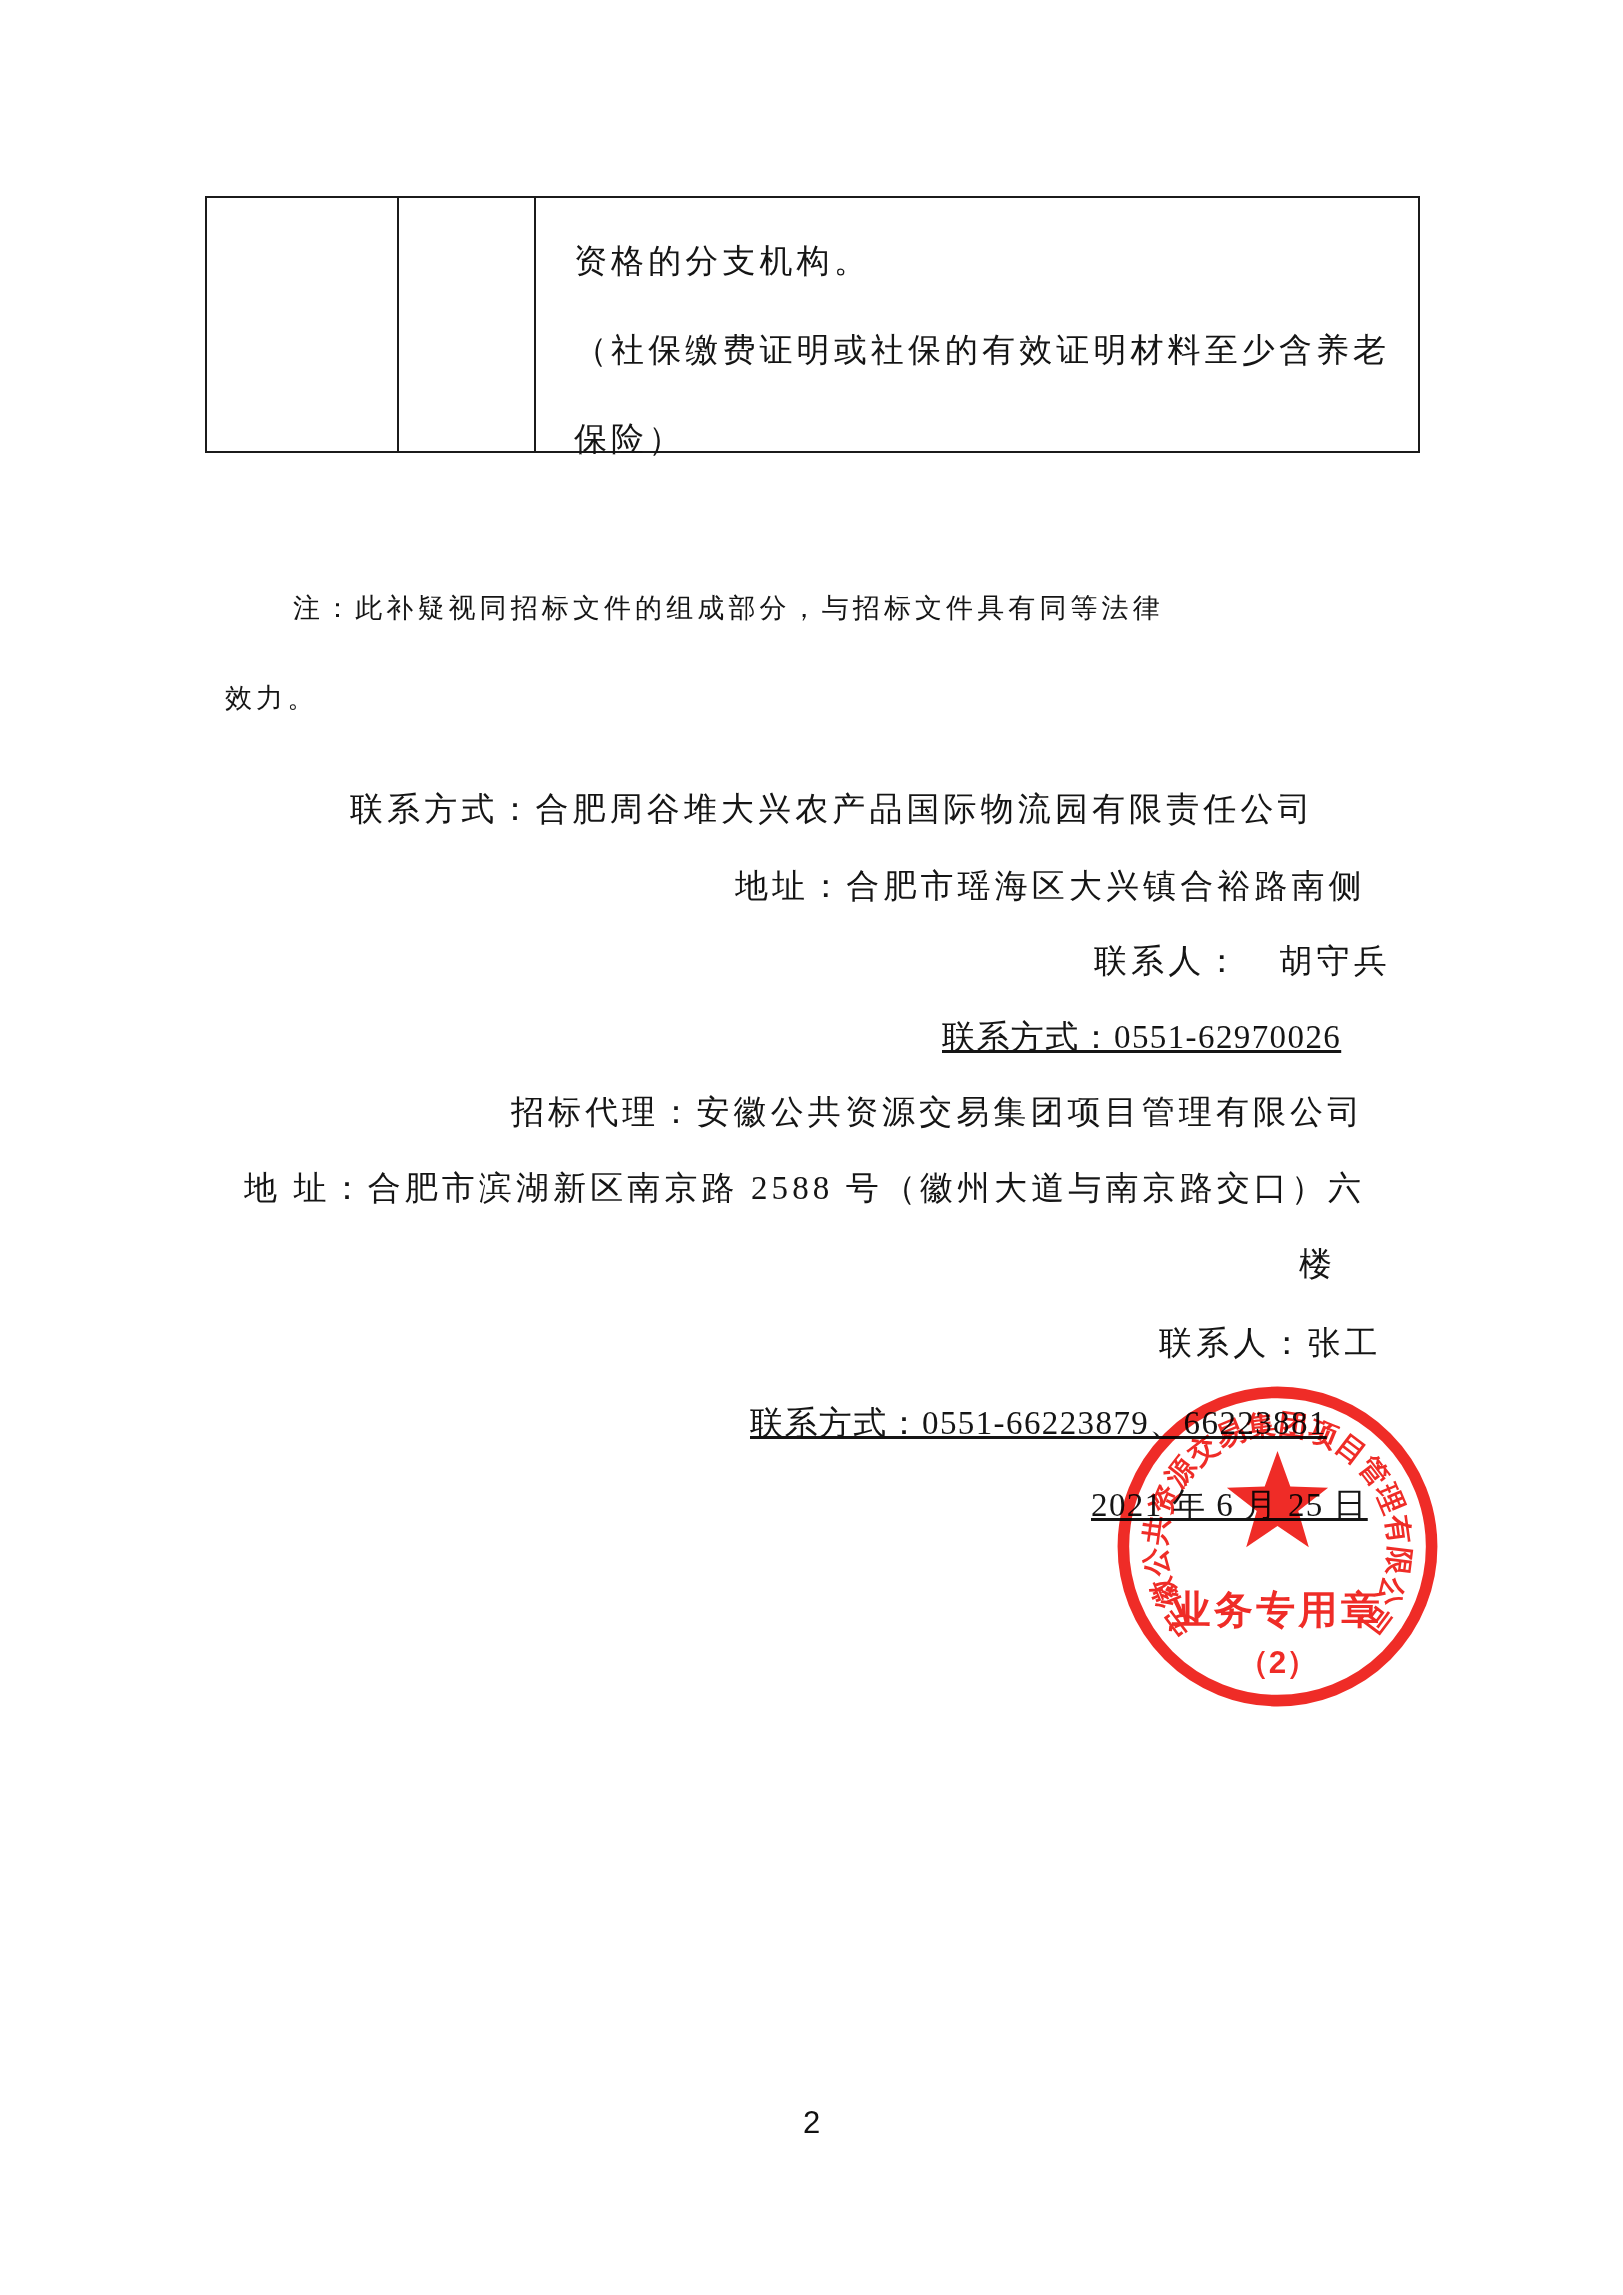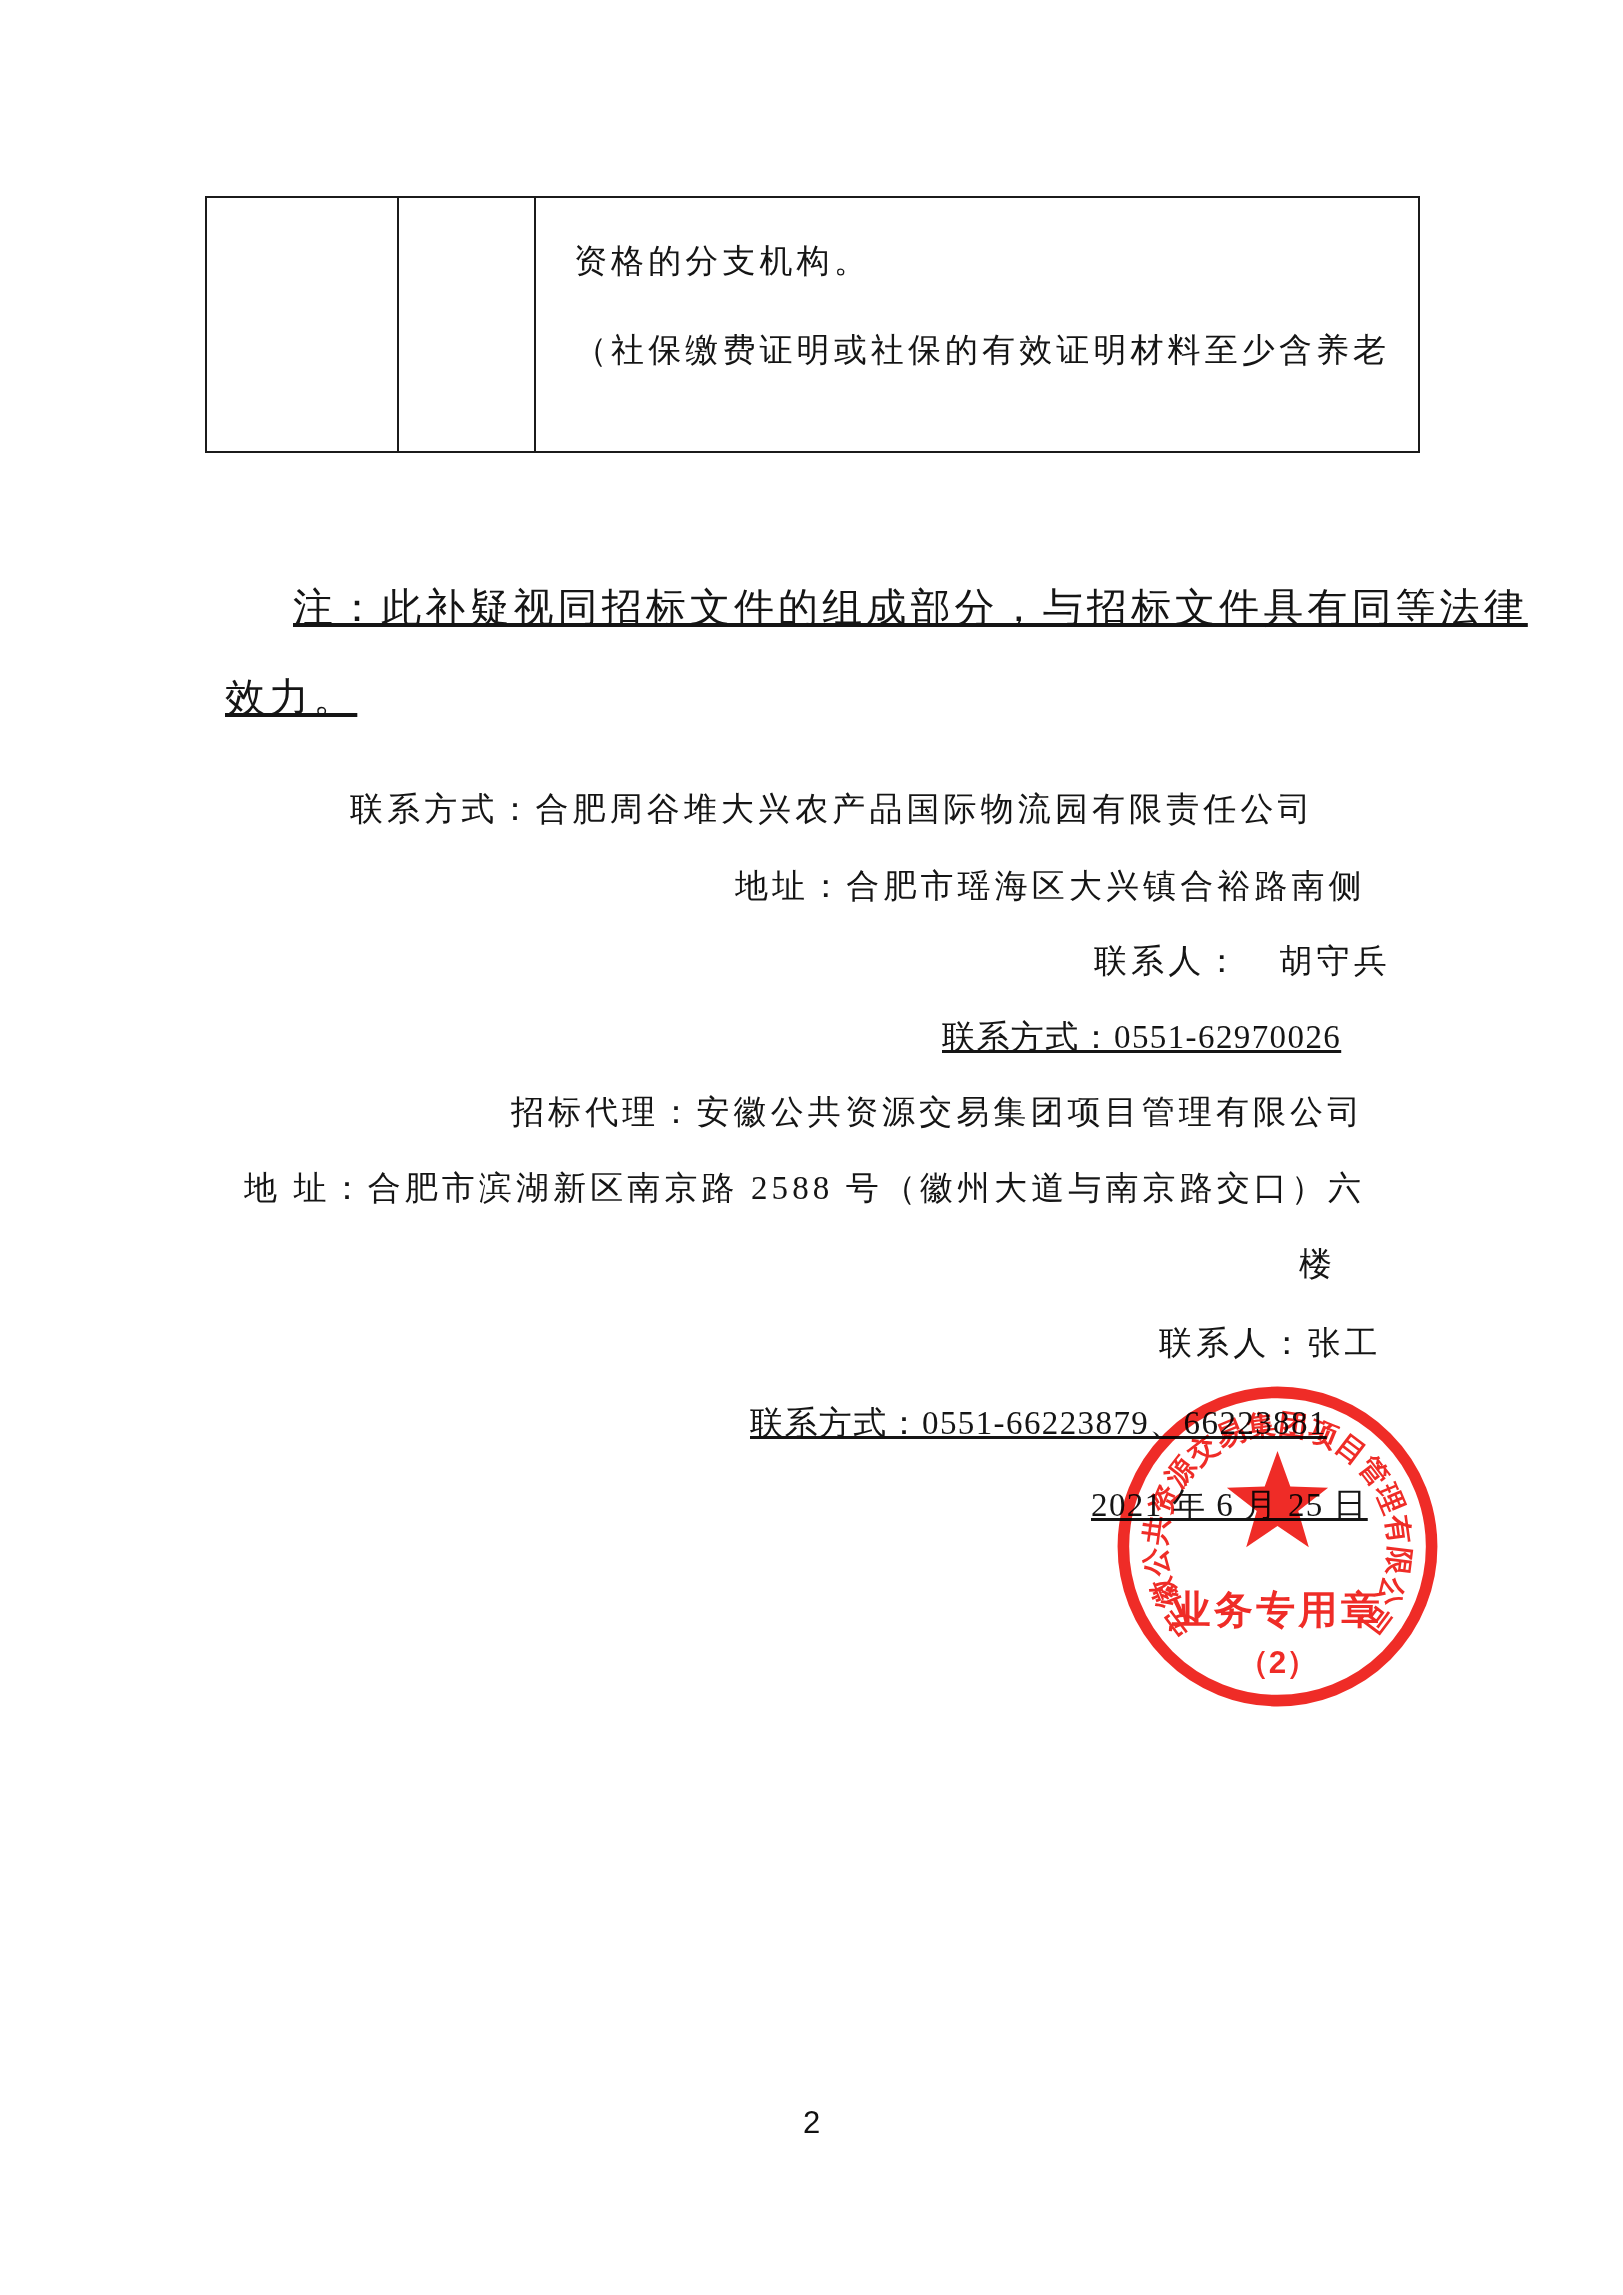--- a/index.html
+++ b/index.html
@@ -27,25 +27,24 @@
   .cell-line{
     font-size:33px;
     letter-spacing:4.1px;
     line-height:89px;
     height:89px;
     white-space:nowrap;
   }
   
   .note-line{
     position:absolute;
-    font-size:40px;
+    font-size:27px;
     letter-spacing:4.1px;
     line-height:40px;
     white-space:nowrap;
-    text-decoration:underline;
   }
   .note-line.nl1{left:293px;top:588px;}
   .note-line.nl2{left:225px;top:678px;}
   
   .c-line{
     position:absolute;
     font-size:33px;
     letter-spacing:4.1px;
     line-height:40px;
     white-space:nowrap;
@@ -102,20 +101,21 @@
 <body>
 
 <div class="page">
 
   <div class="doc-table">
     <div class="c1"></div>
     <div class="c2"></div>
     <div class="c3">
       <div class="cell-line">资格的分支机构。</div>
       <div class="cell-line">（社保缴费证明或社保的有效证明材料至少含养老</div>
+      <div class="cell-line">保险）</div>
     </div>
   </div>
 
   <div class="note-line nl1">注：此补疑视同招标文件的组成部分，与招标文件具有同等法律</div>
   <div class="note-line nl2">效力。</div>
 
   <div class="c-line l1">联系方式：合肥周谷堆大兴农产品国际物流园有限责任公司</div>
   <div class="c-line l2">地址：合肥市瑶海区大兴镇合裕路南侧</div>
   <div class="c-line l3">联系人：　胡守兵</div>
   <div class="c-line l4 num">联系方式：0551-62970026</div>

